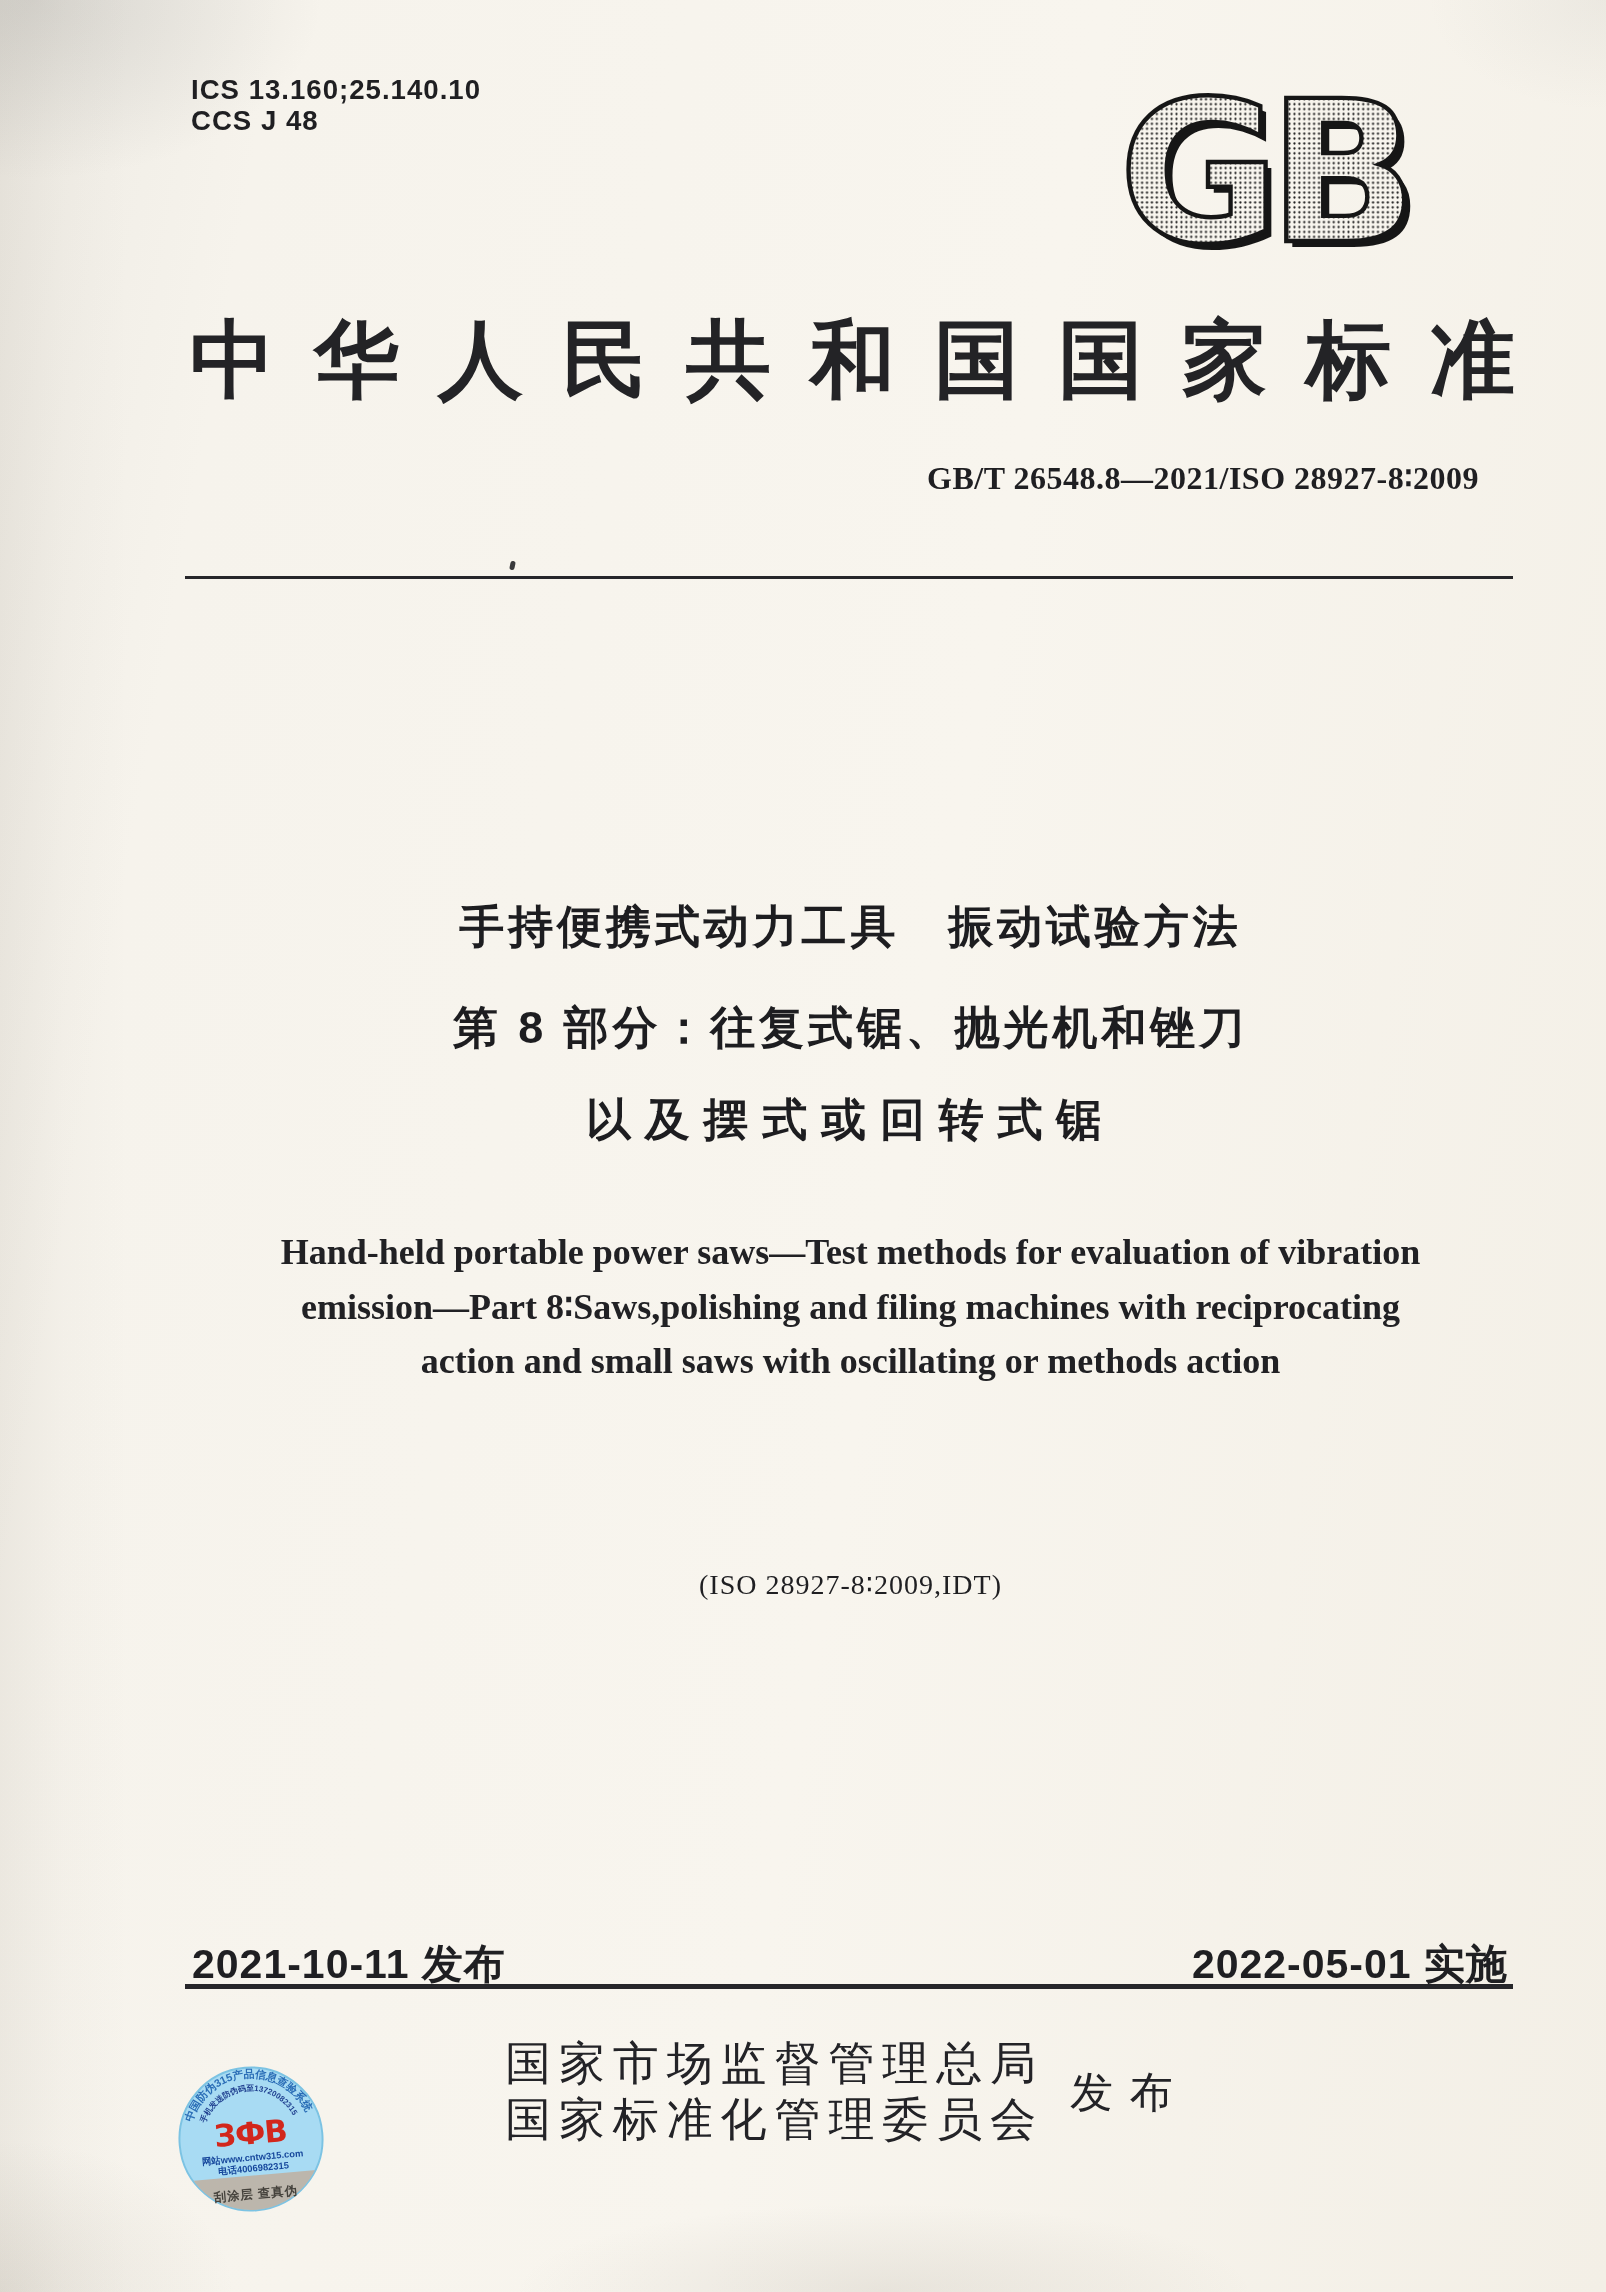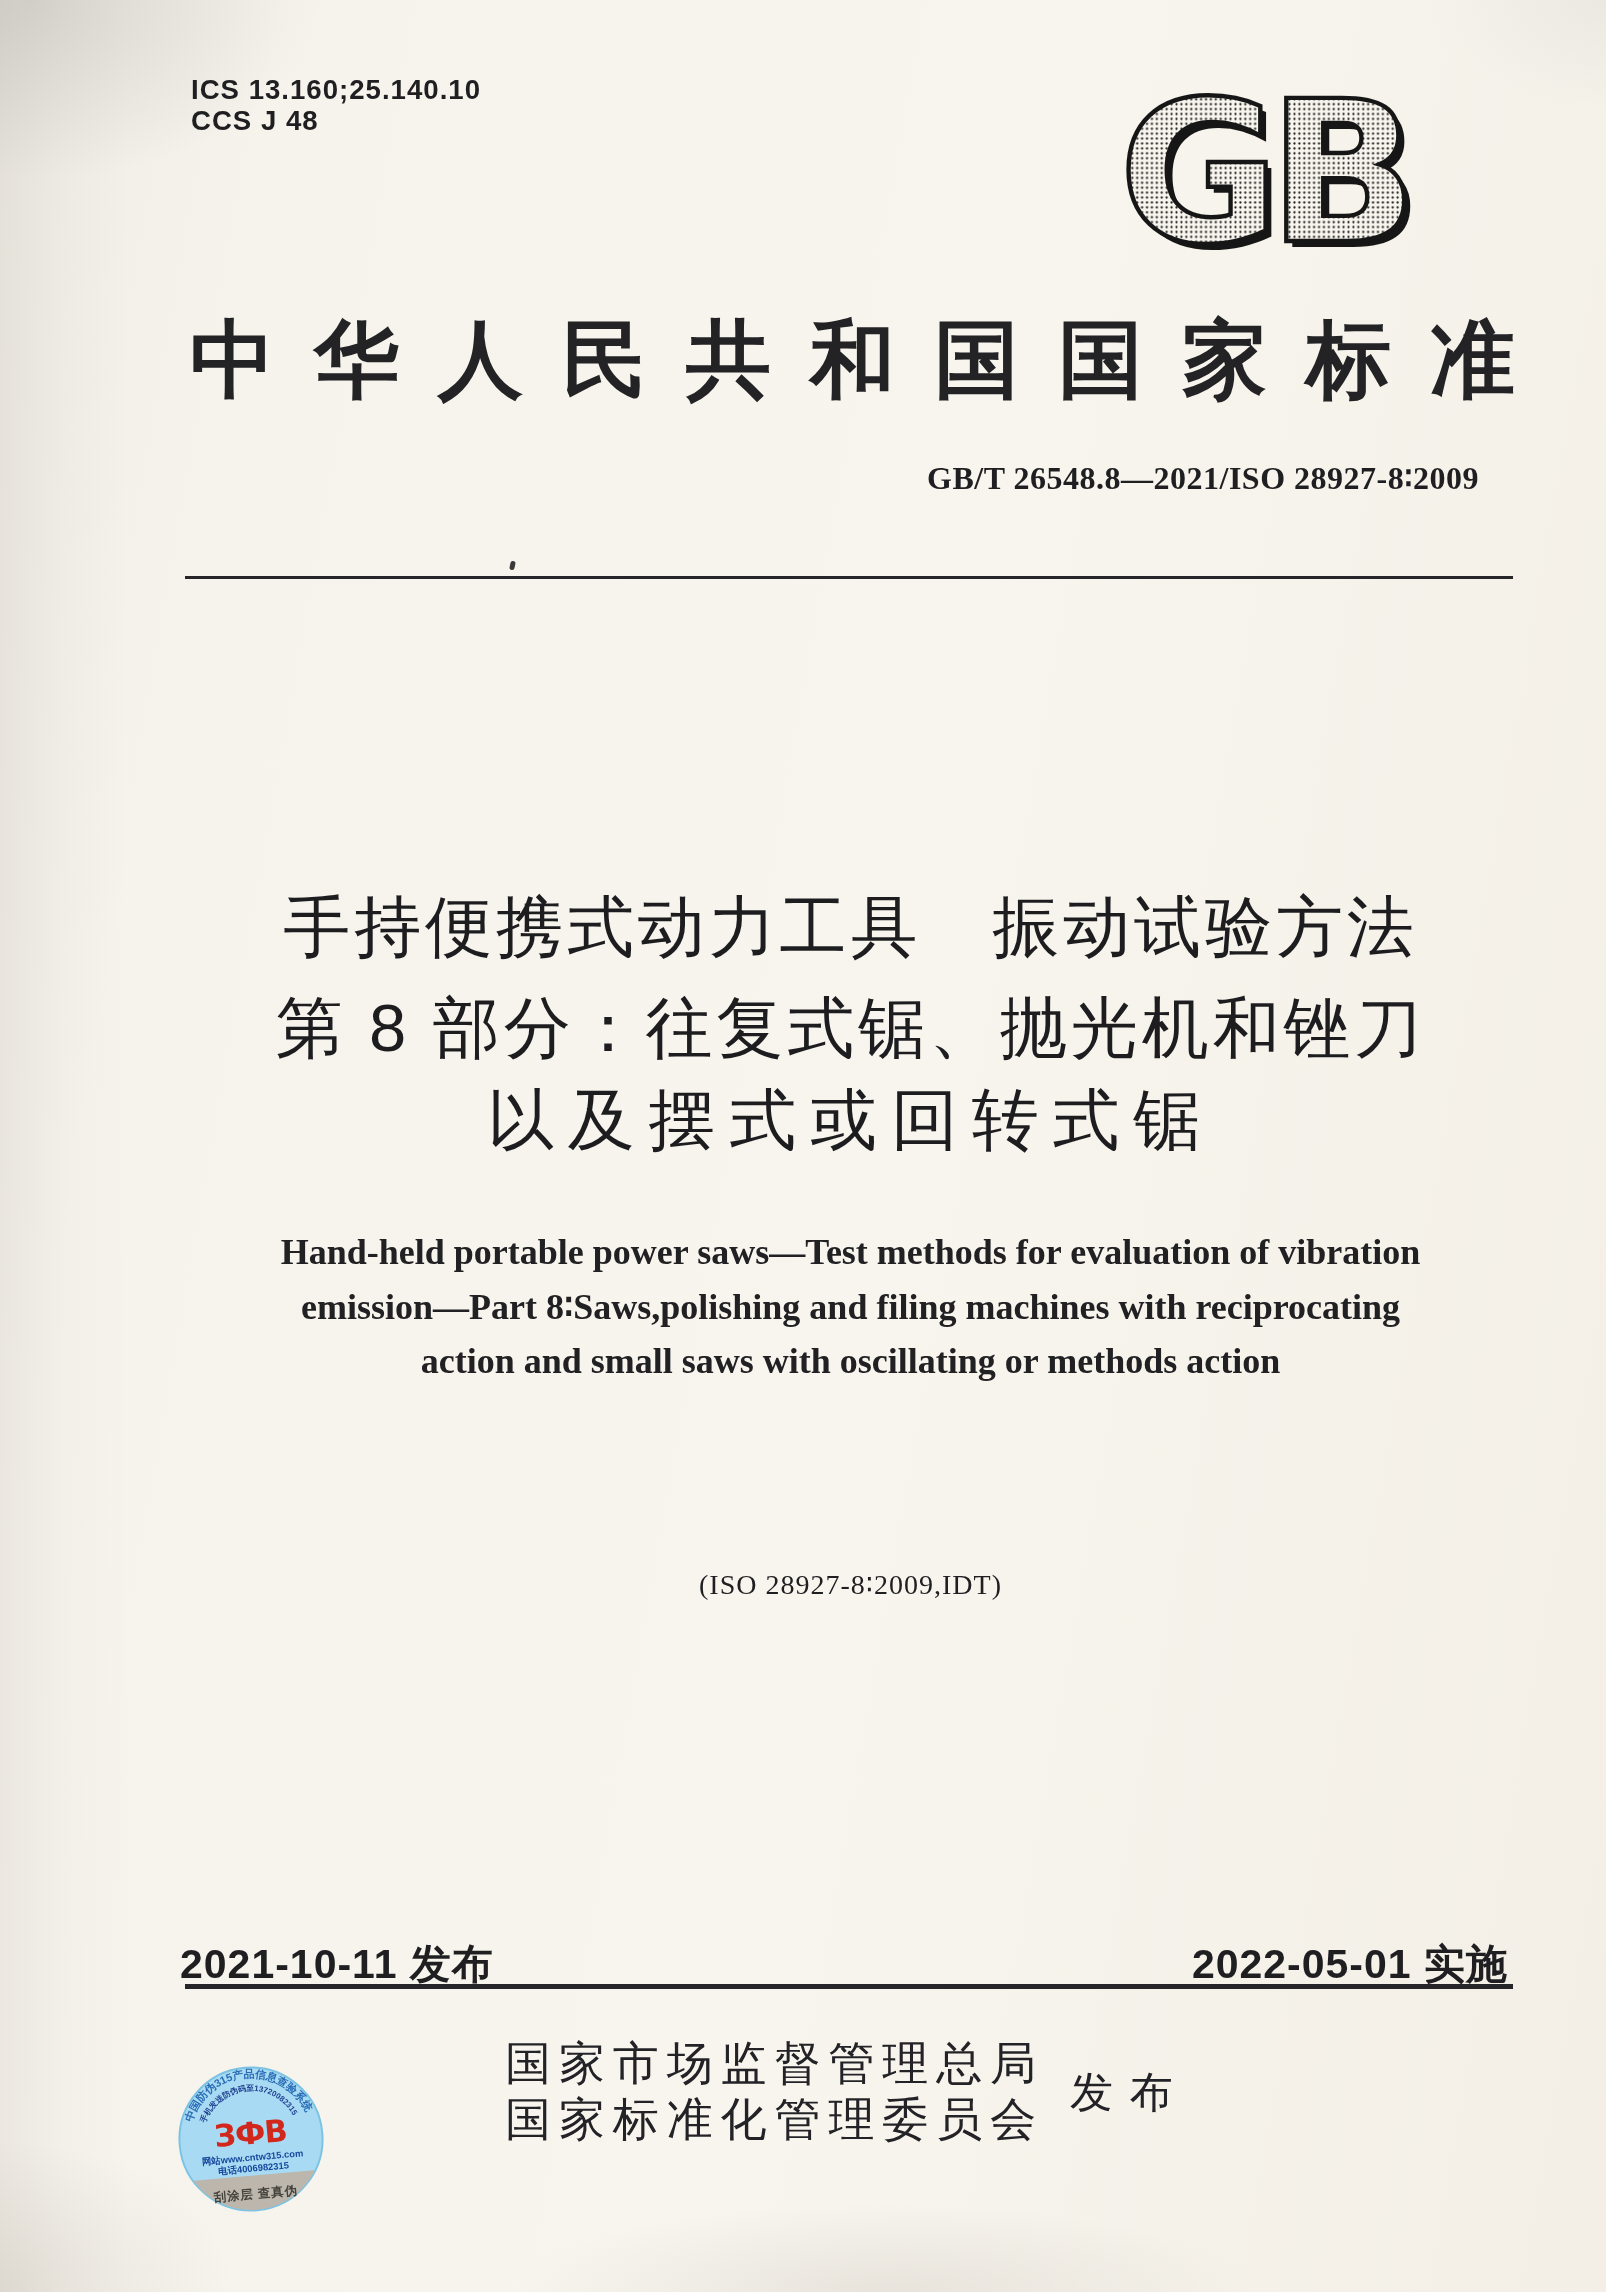--- a/index.html
+++ b/index.html
@@ -25,34 +25,34 @@
   }
   .std-no{
     right:128px;top:455px;font-family:"Liberation Serif","DejaVu Serif",serif;
     font-weight:bold;font-size:32px;line-height:47px;letter-spacing:0.5px;
   }
   .rule{left:185px;width:1328px;background:#26262a;}
   .rule-top{top:576px;height:3px;}
   .rule-bottom{top:1984px;height:4.9px;}
   .speck{left:510px;top:561px;width:4.9px;height:8.9px;border-radius:3px;background:#3a3a3c;transform:rotate(12deg);}
   .center-line{left:95px;width:1511px;text-align:center;white-space:nowrap;}
-  .cn{font-weight:normal;font-size:67px;line-height:75px;letter-spacing:3.9px;color:#1d1d20;}
+  .cn{font-weight:bold;font-size:45px;line-height:75px;letter-spacing:3.9px;color:#1d1d20;}
   .cn3{letter-spacing:13.8px;}
   .cn-l1{top:889px;} .cn-l2{top:990px;} .cn-l3{top:1082px;}
   .en{
     font-family:"Liberation Serif","DejaVu Serif",serif;font-weight:bold;
     font-size:36px;line-height:49px;color:#212124;
   }
   .en-l1{top:1228px;} .en-l2{top:1283px;} .en-l3{top:1337px;}
   .iso-ref{
     top:1559px;font-family:"Liberation Serif","DejaVu Serif",serif;
     font-weight:normal;font-size:28px;line-height:51px;letter-spacing:1px;
   }
   .date{top:1942px;font-weight:bold;font-size:41px;line-height:45px;letter-spacing:1px;}
-  .date-issue{left:180px;} .date-impl{right:99px;}
+  .date-issue{left:192px;} .date-impl{right:99px;}
   .pub-lines{
     left:505px;top:2036px;font-family:"Liberation Serif","DejaVu Serif",serif;
     font-size:46px;line-height:56px;letter-spacing:7.9px;white-space:nowrap;color:#232327;
   }
   .pub-action{
     left:1070px;top:2068px;font-family:"Liberation Serif","DejaVu Serif",serif;
     font-size:43px;line-height:49px;letter-spacing:3px;white-space:nowrap;color:#232327;
   }
   .sticker{left:177px;top:2065px;transform:rotate(-5deg);}
 </style>

